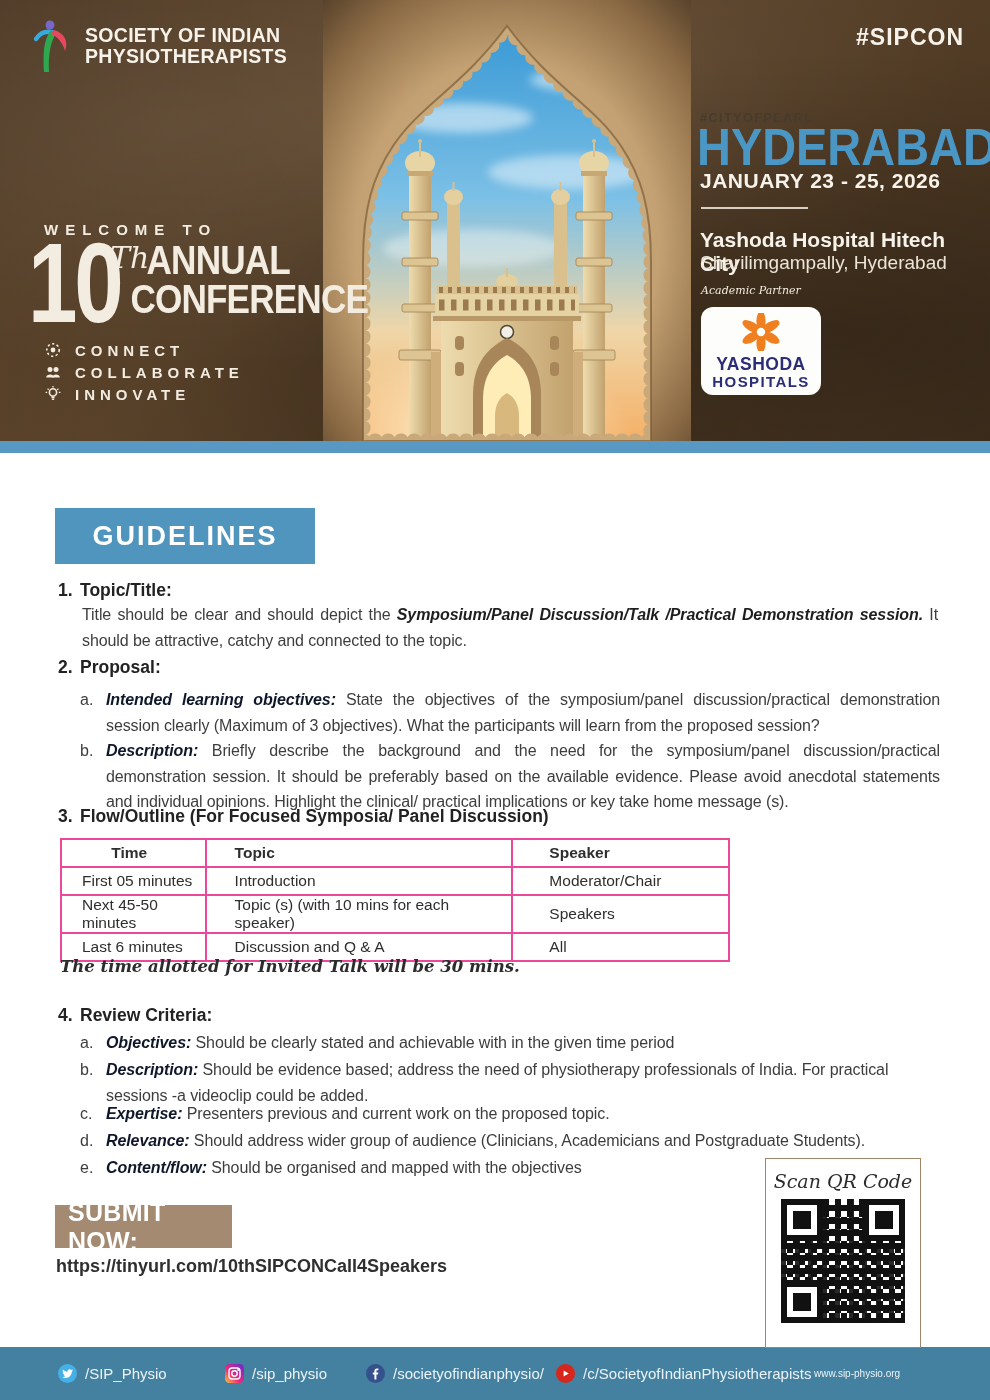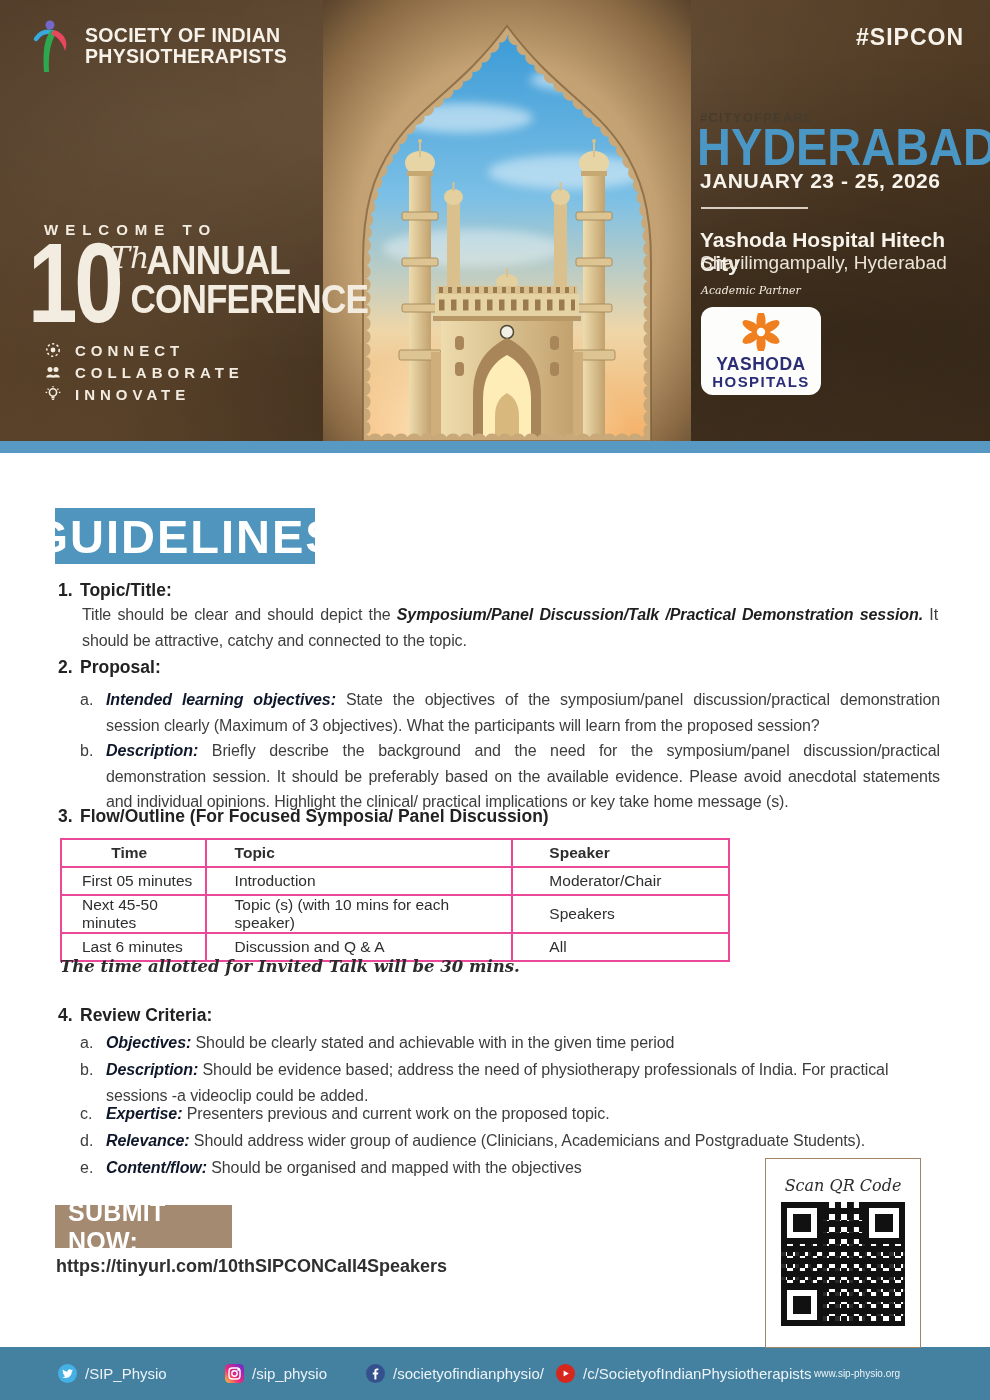--- a/index.html
+++ b/index.html
@@ -39,21 +39,21 @@
   .hdr-divider { position:absolute; left:701px; top:207px; width:107px; height:2px; background:#d9d0c3; }
   .venue1 { position:absolute; left:700px; top:228px; color:#f7f3ea; font-size:21px; font-weight:700; }
   .venue2 { position:absolute; left:700px; top:252px; color:#ece5d8; font-size:19px; }
   .partner-label { position:absolute; left:701px; top:284px; color:#f3ece1; font-family:"DejaVu Serif", serif; font-style:italic; font-size:11px; }
   .partner-card { position:absolute; left:701px; top:307px; width:120px; height:88px; background:#fdfdfb; border-radius:12px; text-align:center; padding-top:6px; }
   .partner-name1 { color:#2b2d77; font-weight:800; font-size:17.5px; letter-spacing:.5px; line-height:1.05; }
   .partner-name2 { color:#2b2d77; font-weight:800; font-size:15px; letter-spacing:1.4px; line-height:1.15; }
 
   
   .guidelines-box { position:absolute; left:55px; top:508px; width:260px; height:56px; background:#5095bd; color:#fff;
-    display:flex; align-items:center; justify-content:center; font-size:47px; font-weight:800; letter-spacing:2px; }
+    display:flex; align-items:center; justify-content:center; font-size:27px; font-weight:800; letter-spacing:2px; }
   .sec-head { position:absolute; display:flex; color:#222; font-size:17.5px; font-weight:700; }
   .sec-head .num { width:22px; flex:none; }
   .para { font-size:16px; color:#3d3d3d; line-height:1.6; text-align:justify; letter-spacing:-.1px; }
   .abs { position:absolute; }
   .hl { font-weight:700; font-style:italic; color:#1e1e1e; }
   .item { position:absolute; display:flex; }
   .item .letter { width:26px; flex:none; font-size:16px; color:#3d3d3d; line-height:1.6; }
   .lead { font-weight:700; font-style:italic; color:#0f172a; }
 
   table.flow { position:absolute; left:60px; top:838px; width:670px; border-collapse:collapse; }
@@ -63,21 +63,21 @@
   table.flow .c2 { width:308px; padding-left:28px; }
   table.flow .c3 { width:217px; padding-left:36px; }
   table.flow th.c1 { text-align:center; padding-left:0; }
   .table-note { position:absolute; left:60px; top:957px; font-family:"DejaVu Serif", serif; font-style:italic; font-weight:700; font-size:16.5px; color:#2c2c2c; }
 
   .submit-box { position:absolute; left:55px; top:1205px; width:177px; height:43px; background:#a58a72; color:#fff;
     display:flex; align-items:center; padding-left:13px; font-size:25px; font-weight:800; letter-spacing:.3px; }
   .submit-url { position:absolute; left:56px; top:1256px; font-size:18px; font-weight:700; color:#2f2f2f; }
 
   .qr-box { position:absolute; left:765px; top:1158px; width:156px; height:190px; background:#fff; border:1px solid #a08468; z-index:5; text-align:center; }
-  .qr-label { margin-top:17px; font-family:"DejaVu Serif", serif; font-style:italic; font-size:16px; color:#2c2c2c; }
+  .qr-label { margin-top:11px; font-family:"DejaVu Serif", serif; font-style:italic; font-size:19px; color:#2c2c2c; }
   .qr-pattern { position:relative; width:124px; height:124px; margin:7px auto 0;
     background:
       repeating-linear-gradient(90deg, rgba(17,17,17,.9) 0 5px, transparent 5px 14px),
       repeating-linear-gradient(0deg, #111 0 6px, transparent 6px 13px),
       repeating-conic-gradient(#111 0% 25%, #fff 0% 50%);
     background-size: 27px 27px, 25px 25px, 12px 12px; }
   .finder { position:absolute; width:42px; height:42px; border:6px solid #111; background:#fff; }
   .finder::after { content:''; position:absolute; inset:6px; background:#111; }
   .finder.tl { left:0; top:0; } .finder.tr { right:0; top:0; } .finder.bl { left:0; bottom:0; }
 

